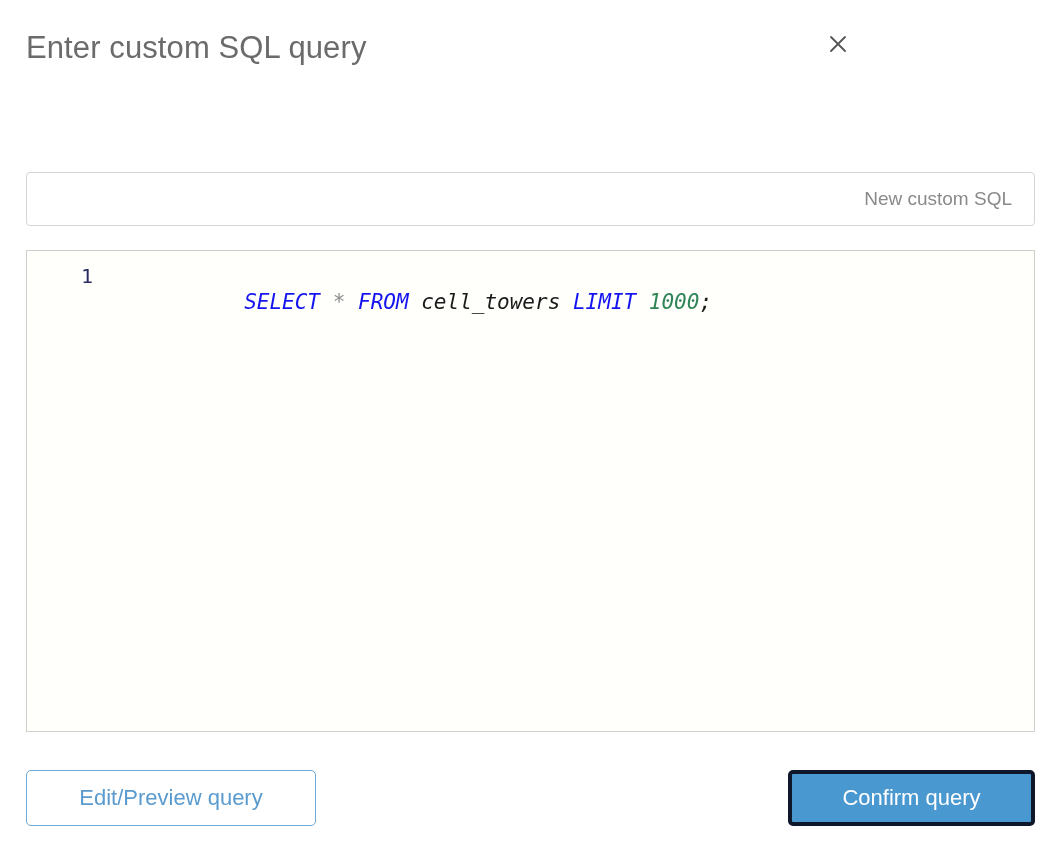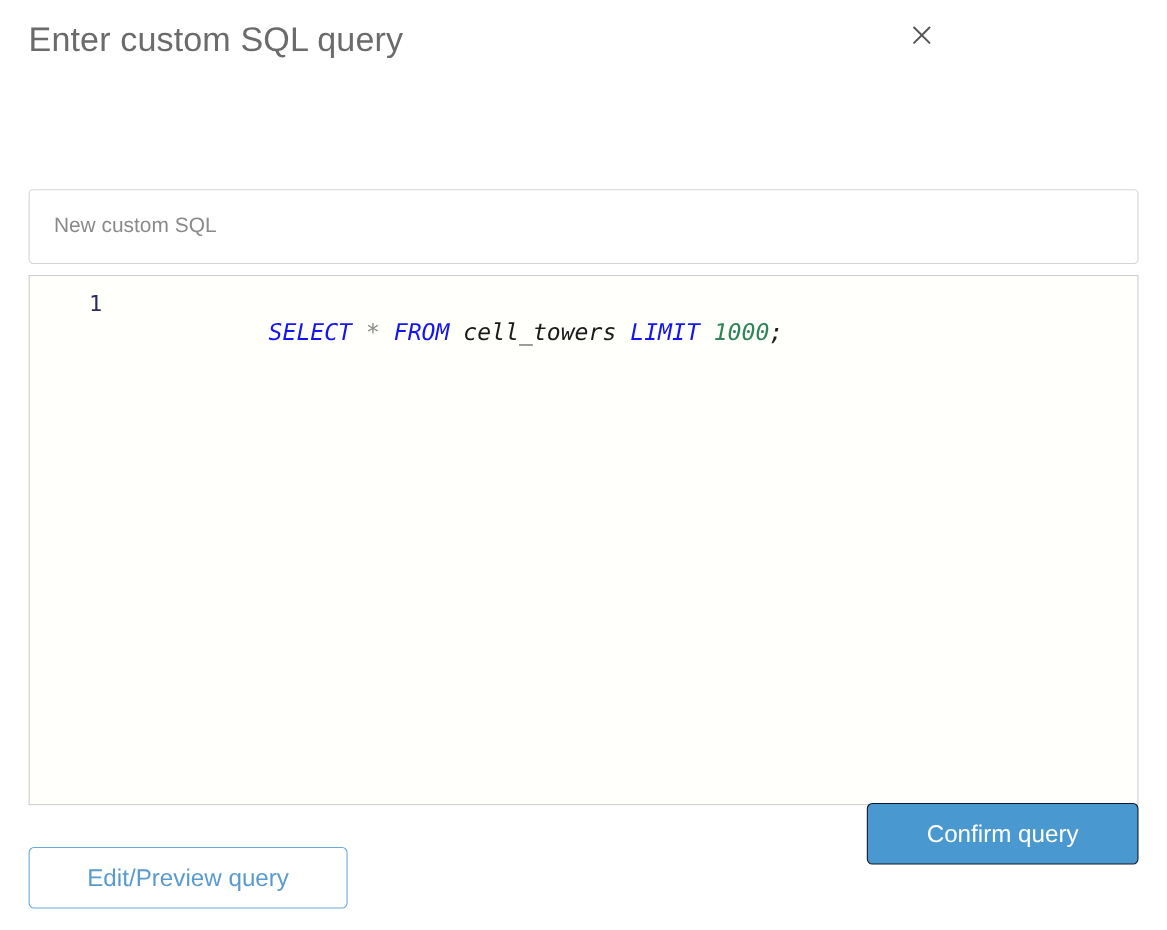--- a/index.html
+++ b/index.html
@@ -20,21 +20,21 @@
     width: 1061px;
     height: 845px;
     background: #ffffff;
     box-sizing: border-box;
   }
 
   
   .dialog-header {
     position: absolute;
     left: 0;
-    top: 0;
+    top: 12px;
     width: 874px;
     height: 72px;
   }
   .dialog-title {
     position: absolute;
     left: 26px;
     top: 14px;
     font-size: 31px;
     font-weight: 400;
     color: #6b6b6b;
@@ -69,30 +69,31 @@
     line-height: 28px;
     white-space: nowrap;
   }
 
   
   .name-input {
     position: absolute;
     left: 26px;
     top: 172px;
     width: 1009px;
-    height: 68px;
+    height: 54px;
     box-sizing: border-box;
     border: 1px solid #d5d5d5;
     border-radius: 4px;
     background: #ffffff;
     font-family: "Liberation Sans", sans-serif;
     font-size: 19px;
     color: #6d6d6d;
     padding: 0 22px;
     outline: none;
+    text-align: right;
   }
   .name-input::placeholder { color: #8a8a8a; opacity: 1; }
 
   
   .sql-editor {
     position: absolute;
     left: 26px;
     top: 250px;
     width: 1009px;
     height: 482px;
@@ -152,23 +153,23 @@
   .btn-secondary {
     left: 26px;
     top: 770px;
     width: 290px;
     border: 1px solid #6aa9d8;
     background: #ffffff;
     color: #5a9bcf;
   }
   .btn-primary {
     left: 788px;
-    top: 730px;
+    top: 770px;
     width: 247px;
-    border: 1px solid #0f172a;
+    border: 4px solid #0f172a;
     background: #4a98d0;
     color: #ffffff;
   }
 </style>
 </head>
 <body>
 
 <div class="dialog">
 
   <div class="dialog-header">

